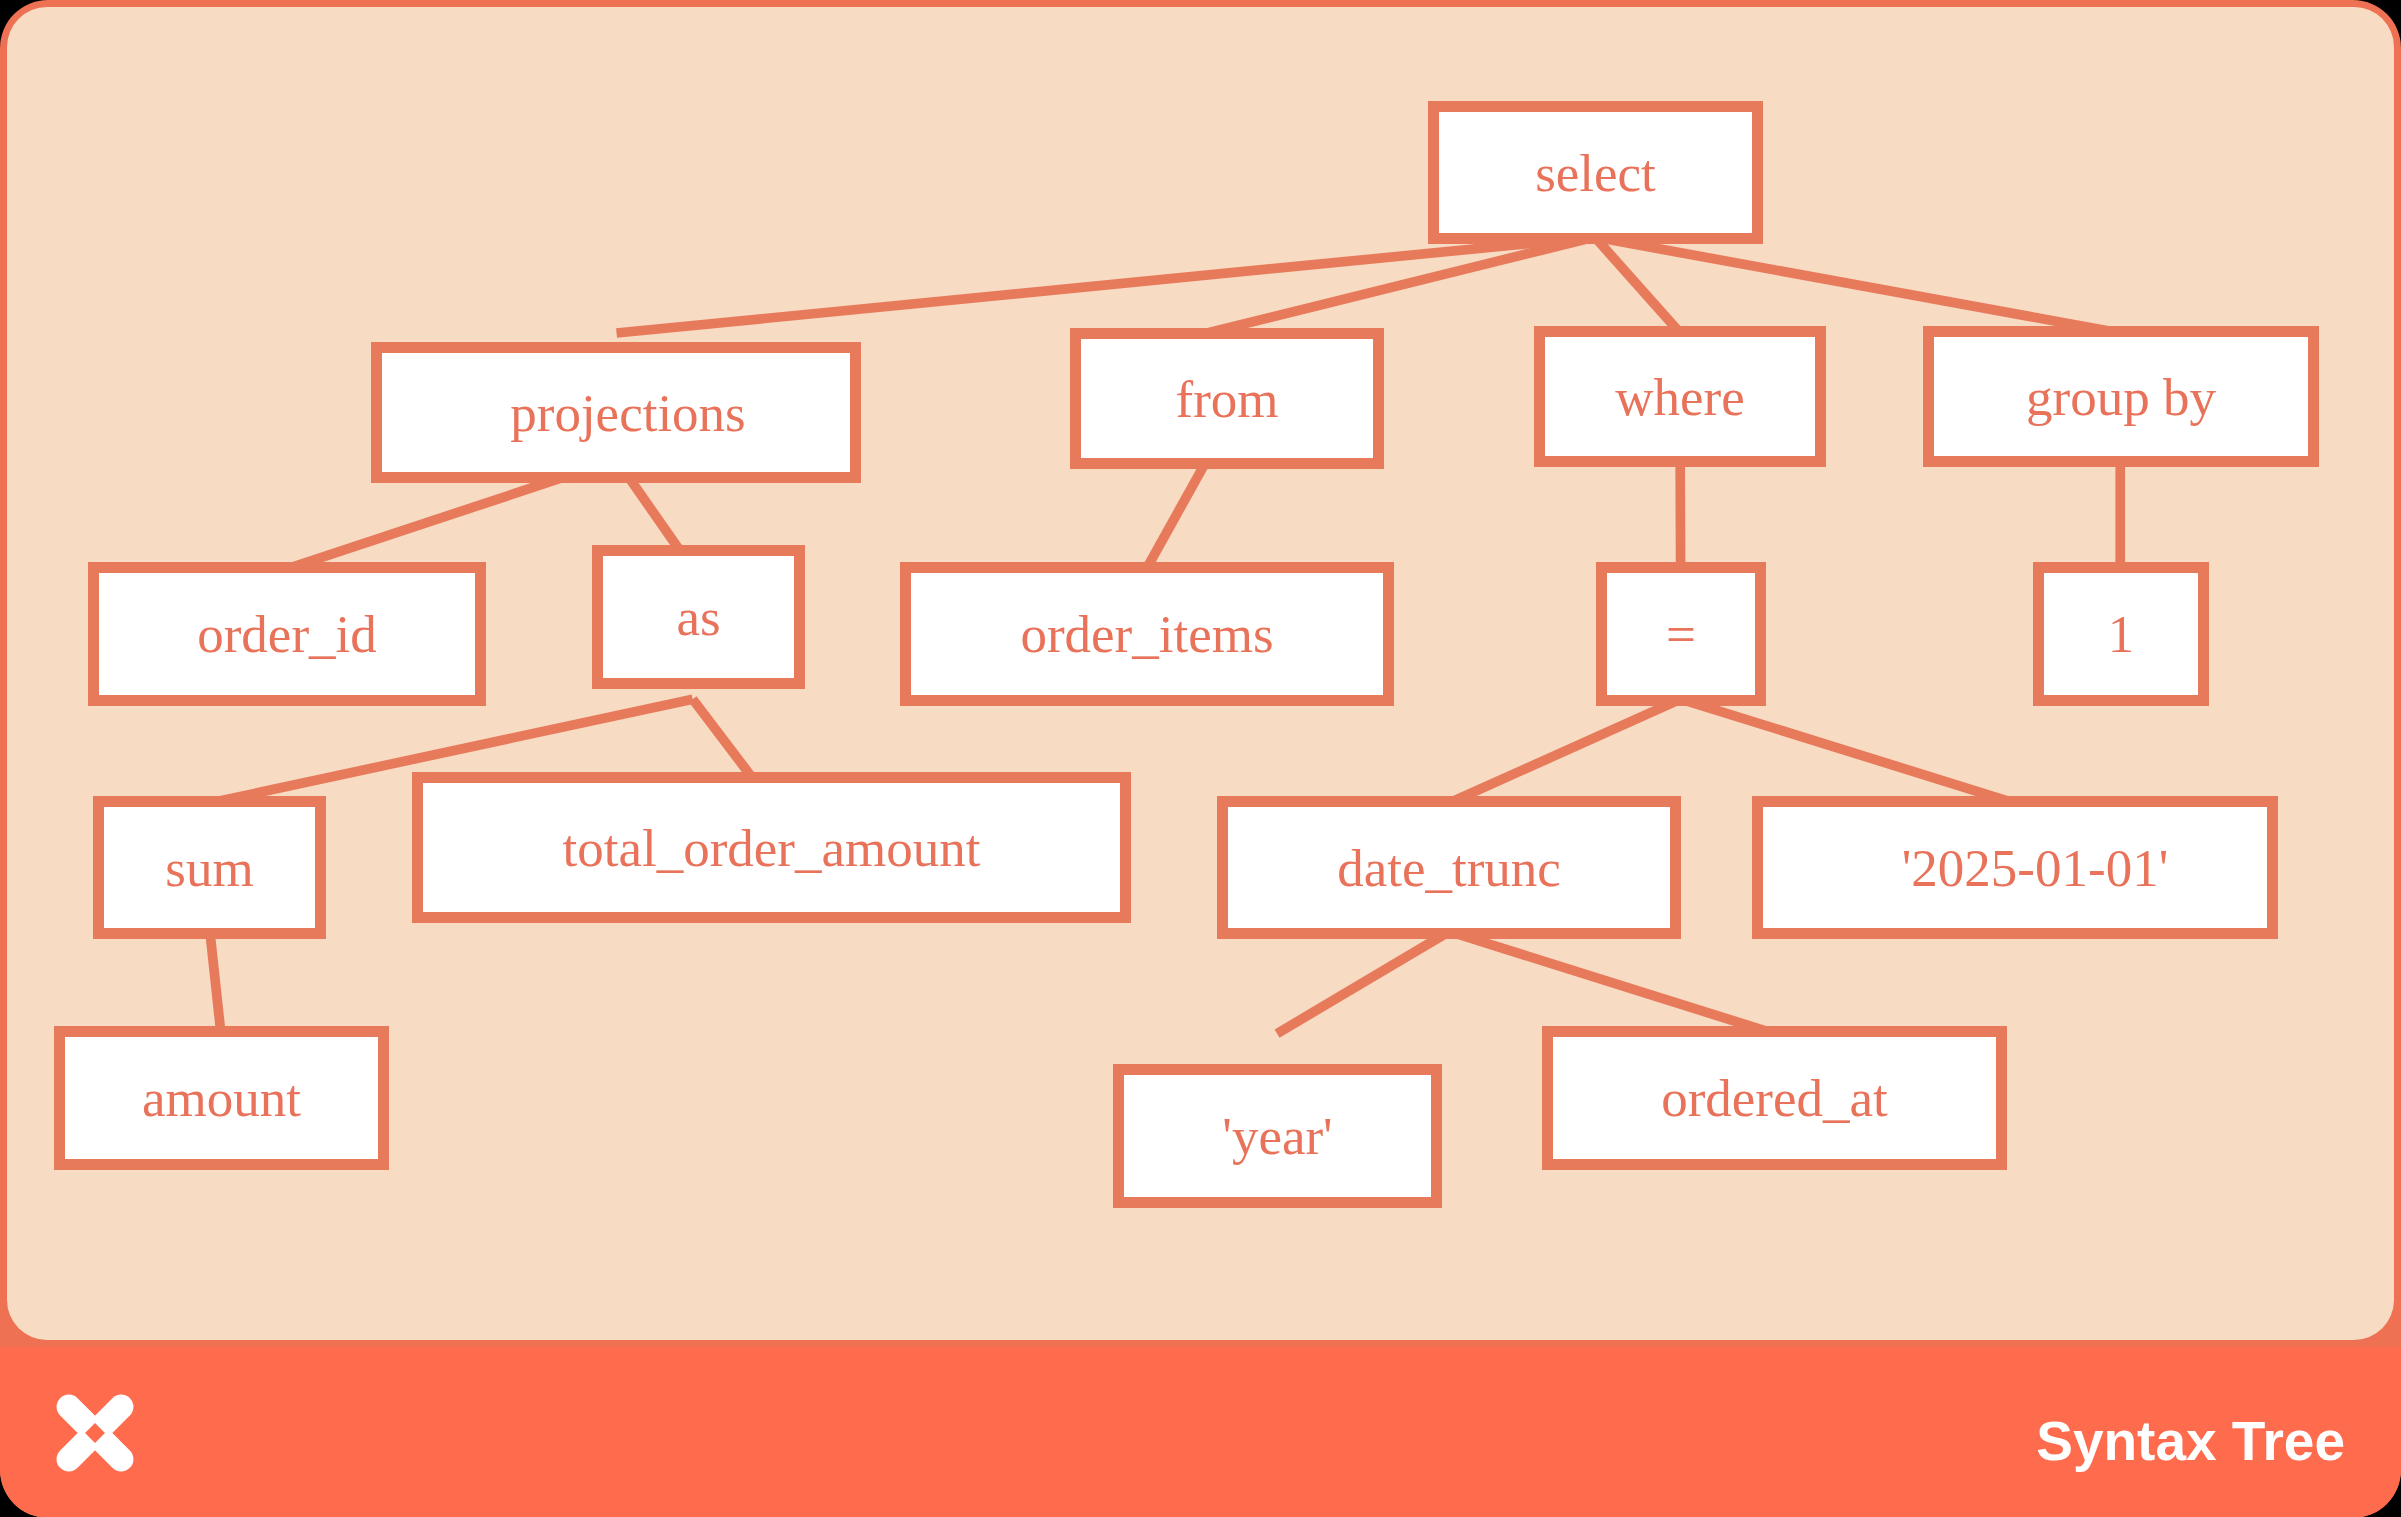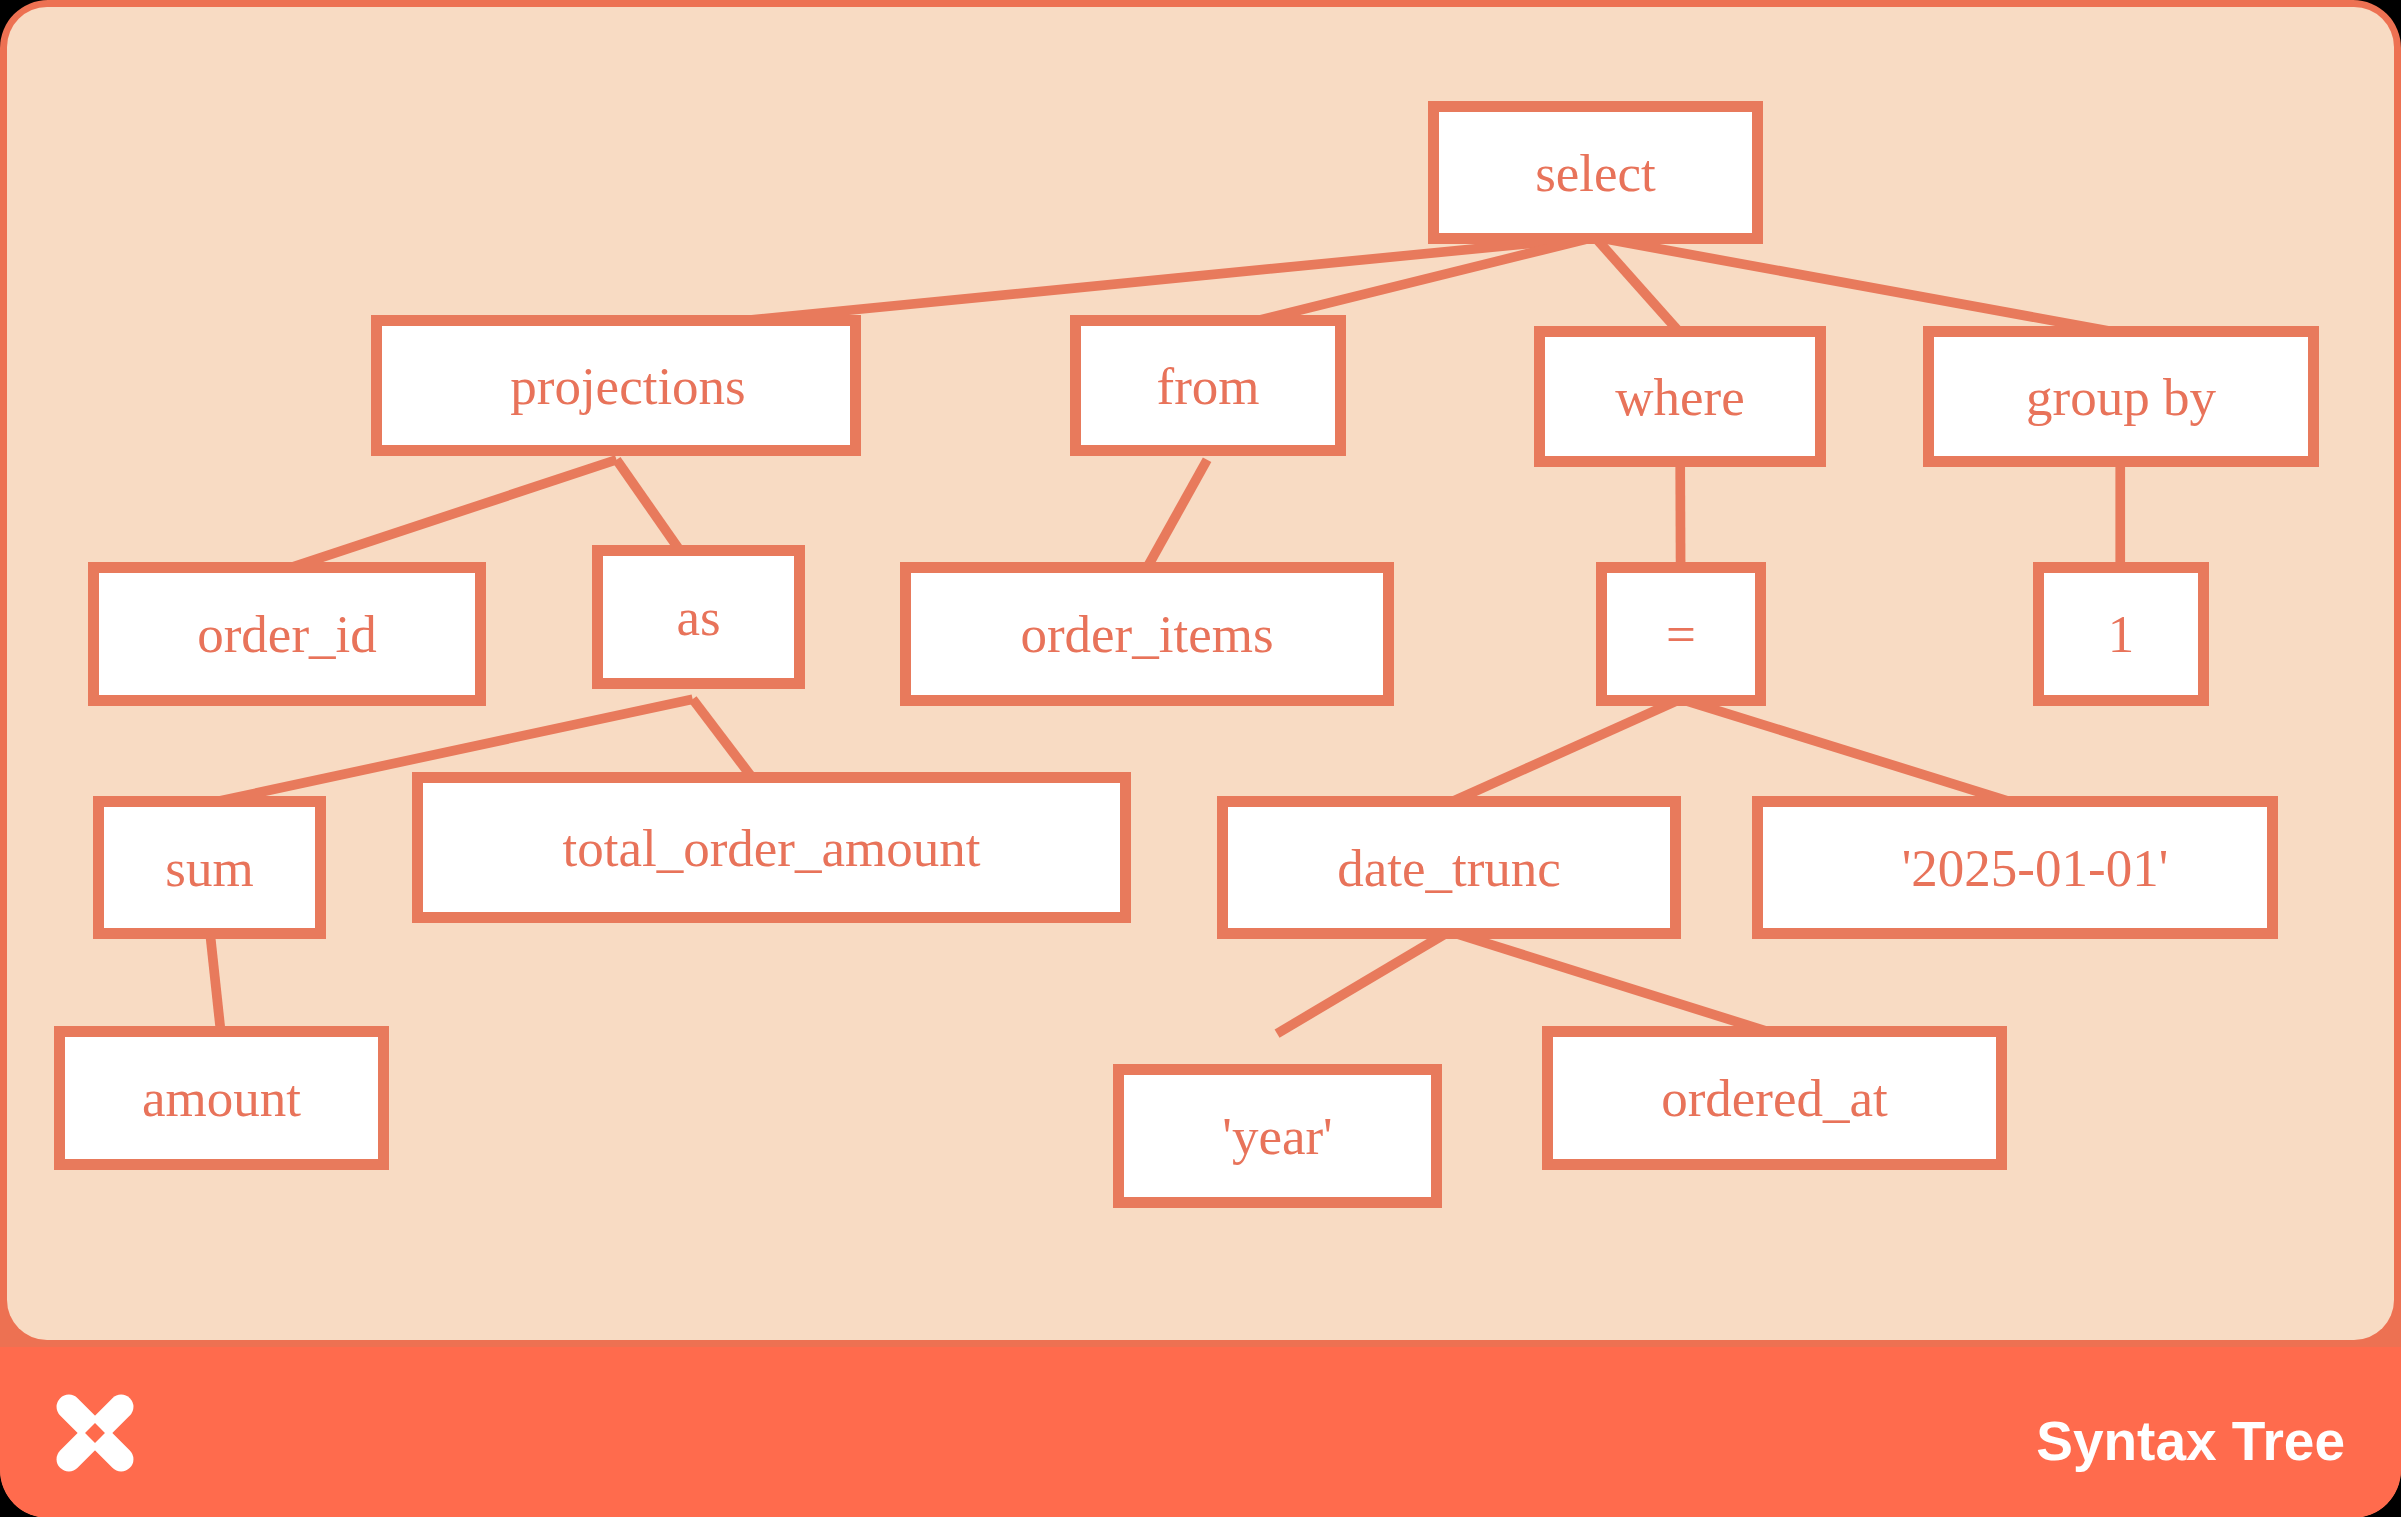--- a/index.html
+++ b/index.html
@@ -97,22 +97,22 @@
       <line x1="787" y1="794" x2="876.5" y2="912" stroke="#e87a5c" stroke-width="11"></line>
       <line x1="1909.5" y1="794" x2="1646.5" y2="912" stroke="#e87a5c" stroke-width="11"></line>
       <line x1="1909.5" y1="794" x2="2289" y2="912" stroke="#e87a5c" stroke-width="11"></line>
       <line x1="238.5" y1="1058" x2="251" y2="1174" stroke="#e87a5c" stroke-width="11"></line>
       <line x1="1646.5" y1="1058" x2="1451" y2="1174" stroke="#e87a5c" stroke-width="11"></line>
       <line x1="1646.5" y1="1058" x2="2016" y2="1174" stroke="#e87a5c" stroke-width="11"></line>
     </svg>
 
   <div id="nodes-layer">
       <div class="node" style="left: 1428px; top: 101px; width: 335px; height: 143px;">select</div>
-      <div class="node" style="left: 371px; top: 315px; width: 490px; height: 141px; padding-left: 24px;">projections</div>
-      <div class="node" style="left: 1070px; top: 315px; width: 276px; height: 141px; text-align: right;">from</div>
+      <div class="node" style="left: 371px; top: 342px; width: 490px; height: 141px; padding-left: 24px;">projections</div>
+      <div class="node" style="left: 1070px; top: 328px; width: 314px; height: 141px; text-align: right;">from</div>
       <div class="node" style="left: 1534px; top: 326px; width: 292px; height: 141px;">where</div>
       <div class="node" style="left: 1923px; top: 326px; width: 396px; height: 141px;">group by</div>
       <div class="node" style="left: 88px; top: 562px; width: 398px; height: 144px;">order_id</div>
       <div class="node" style="left: 592px; top: 545px; width: 213px; height: 144px;">as</div>
       <div class="node" style="left: 900px; top: 562px; width: 494px; height: 144px;">order_items</div>
       <div class="node" style="left: 1596px; top: 562px; width: 170px; height: 144px;">=</div>
       <div class="node" style="left: 2033px; top: 562px; width: 176px; height: 144px;">1</div>
       <div class="node" style="left: 93px; top: 796px; width: 233px; height: 143px;">sum</div>
       <div class="node" style="left: 412px; top: 772px; width: 719px; height: 151px;">total_order_amount</div>
       <div class="node" style="left: 1217px; top: 796px; width: 464px; height: 143px;">date_trunc</div>

